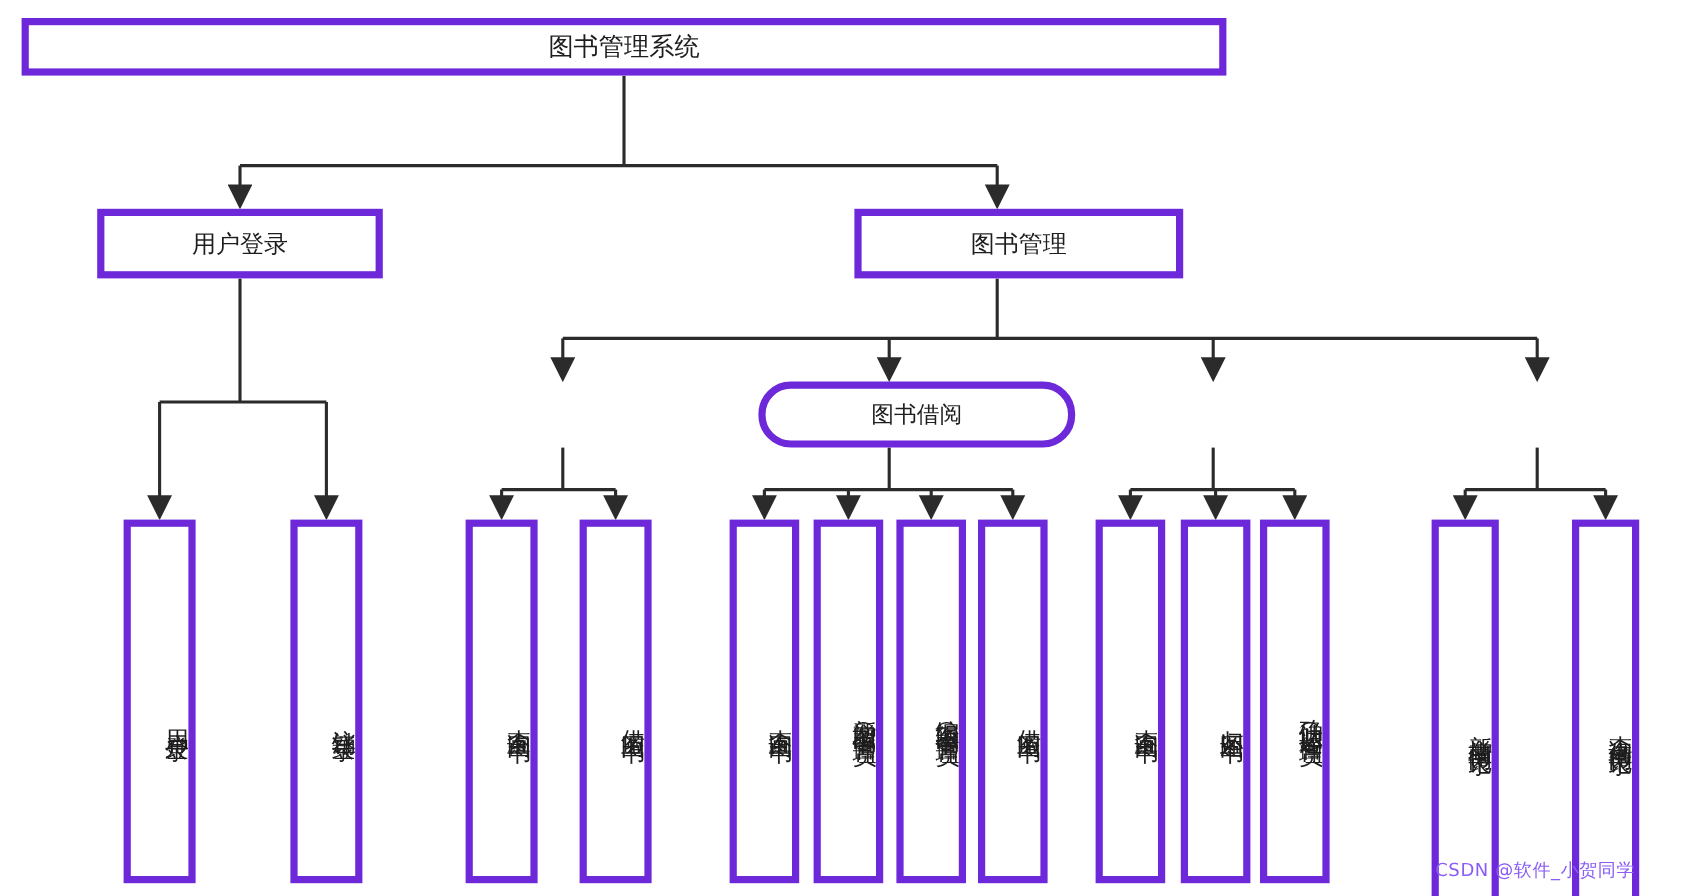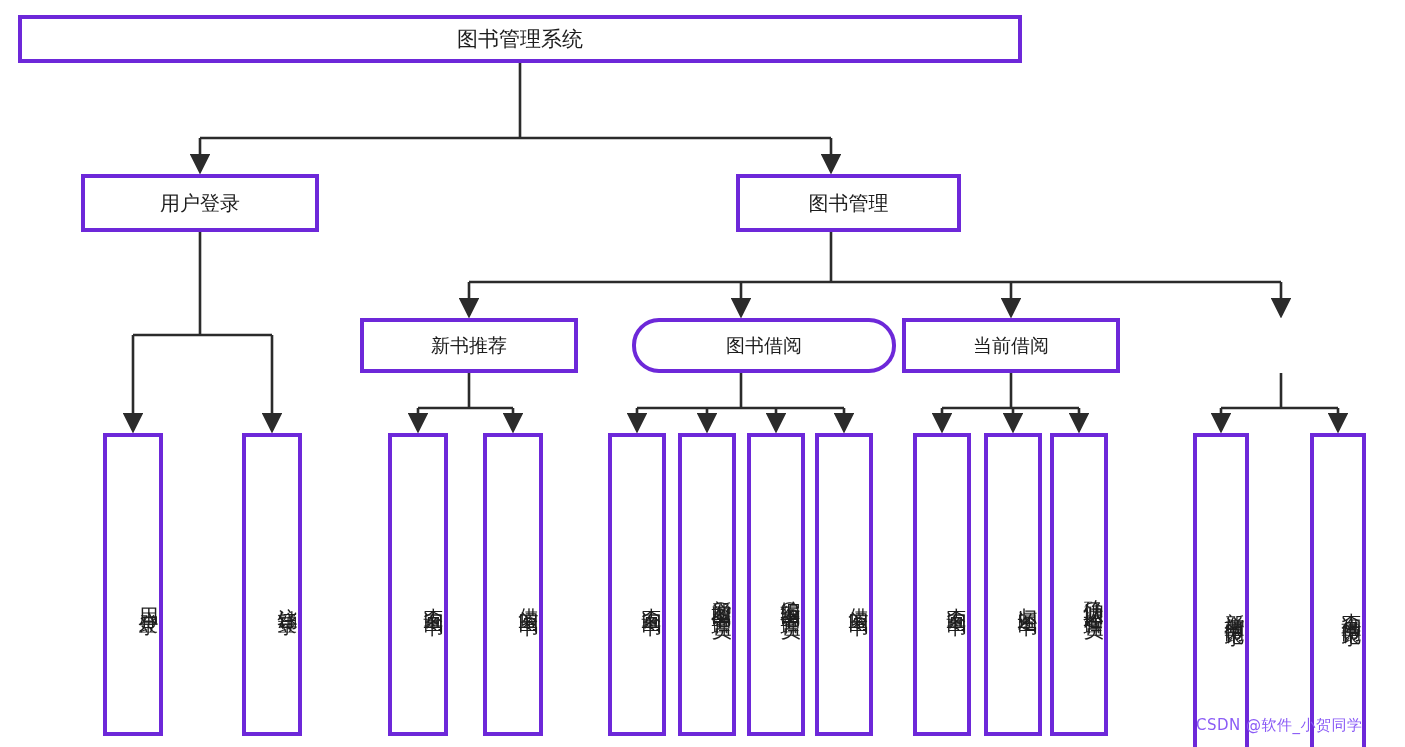--- a/index.html
+++ b/index.html
@@ -23,21 +23,21 @@
     position: absolute;
     left: 0;
     top: 0;
     width: 1405px;
     height: 747px;
     pointer-events: none;
   }
   .node {
     position: absolute;
     box-sizing: border-box;
-    border: 4px solid #6d28d9;
+    border: 6px solid #6d28d9;
     background: #ffffff;
     display: flex;
     align-items: center;
     justify-content: center;
     text-align: center;
     color: #1d1d1d;
     z-index: 2;
     font-family: Liberation Serif, serif;
   }
   .node.root {
@@ -121,32 +121,26 @@
       </g>
   </svg>
 
   <div class="node root" style="left: 18px; top: 15px; width: 1004px; height: 48px;">
     <span class="lbl">图书管理系统</span>
   </div>
 
   <div class="node lvl1" style="left: 81px; top: 174px; width: 238px; height: 58px;">
     <span class="lbl">用户登录</span>
   </div>
-  <div class="node lvl1" style="left: 736px; top: 174px; width: 225px; height: 58px;">
+  <div class="node lvl1" style="left: 712px; top: 174px; width: 274px; height: 58px;">
     <span class="lbl">图书管理</span>
   </div>
 
-  <div class="node lvl2" style="left: 360px; top: 318px; width: 218px; height: 55px;">
-    <span class="lbl">新书推荐</span>
-  </div>
   <div class="node lvl2" style="left: 632px; top: 318px; width: 264px; height: 55px; border-radius: 27px;">
     <span class="lbl">图书借阅</span>
-  </div>
-  <div class="node lvl2" style="left: 902px; top: 318px; width: 218px; height: 55px;">
-    <span class="lbl">当前借阅</span>
   </div>
 
   <div class="node leaf" style="left: 103px; top: 433px; width: 60px; height: 303px;">
     <span class="lbl">用户登录</span>
   </div>
   <div class="node leaf" style="left: 242px; top: 433px; width: 60px; height: 303px;">
     <span class="lbl">注销登录</span>
   </div>
   <div class="node leaf" style="left: 388px; top: 433px; width: 60px; height: 303px;">
     <span class="lbl">查询图书</span>

